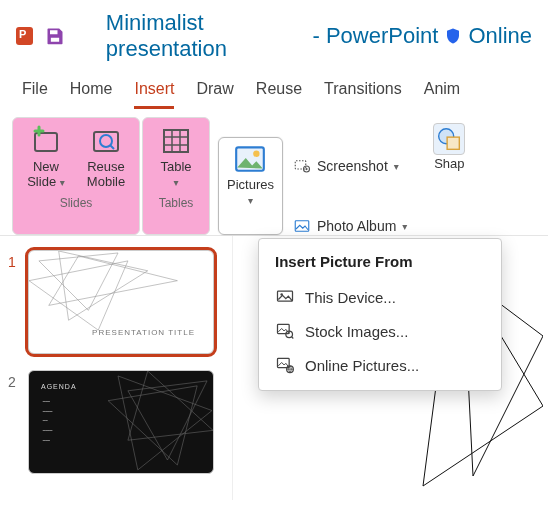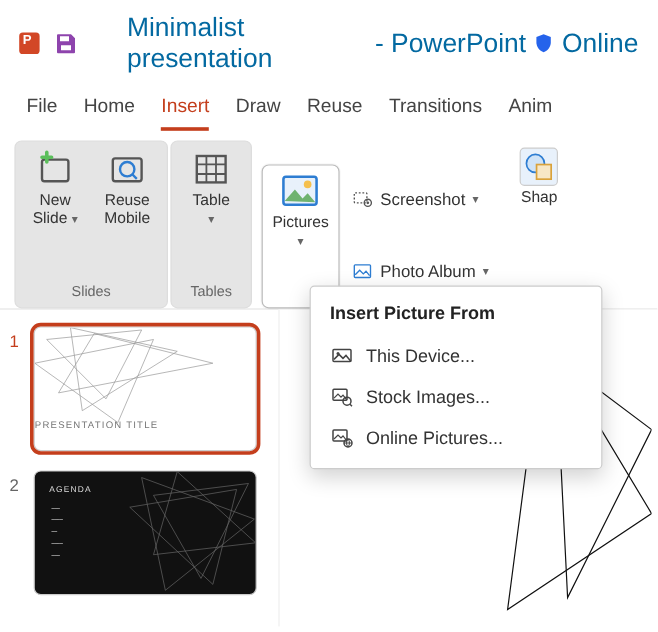--- a/index.html
+++ b/index.html
@@ -13,21 +13,21 @@
   .title-text { font-size:22px; color:#0369a1; margin-left:28px; display:flex; align-items:center; gap:6px;}
   .shield { color:#2563eb; display:inline-flex; align-items:center; }
 
   
   .tabs { display:flex; gap:22px; padding:12px 22px 0 22px; font-size:16px; color:#444; }
   .tab { padding-bottom:8px; cursor:pointer; }
   .tab.active { color:#c43e1c; border-bottom:3px solid #c43e1c; font-weight:500; }
 
   
   .ribbon { display:flex; padding:8px 12px 0 12px; gap:2px; border-bottom:1px solid #e5e5e5; }
-  .group { border:1px solid #ddd; border-radius:6px; padding:6px 10px 2px 10px; display:flex; flex-direction:column; align-items:center; background:#e5e5e5;gap:40px; }
+  .group { border:1px solid #ddd; border-radius:6px; padding:6px 10px 2px 10px; display:flex; flex-direction:column; align-items:center; background:#f9a8d4; }
   .group-row { display:flex; gap:14px; align-items:flex-start; }
   .ctrl { display:flex; flex-direction:column; align-items:center; gap:2px; font-size:13px; color:#333; cursor:pointer; min-width:46px; }
   .ctrl .bigicon { width:34px; height:34px; display:flex; align-items:center; justify-content:center; }
   .ctrl-label { text-align:center; line-height:1.15; }
   .group-label { font-size:12px; color:#666; margin-top:4px; padding:2px 0 4px 0; }
   .chev { font-size:10px; color:#666; }
 
   .pictures-btn { background:#fff; border:1px solid #bbb; border-radius:6px; padding:4px 8px 2px 8px; box-shadow:0 0 0 1px rgba(0,0,0,0.03); }
 
   .side-stack { display:flex; flex-direction:column; gap:6px; align-items:flex-start; padding-top:4px; }
@@ -38,21 +38,21 @@
   .shapes .bigicon { width:32px; height:32px; border:1px solid #ccc; border-radius:4px; background:#e8f1fb; }
 
   
   .body-area { display:flex; position:relative; }
   .slide-panel { width:232px; padding:14px 10px 10px 8px; }
   .thumb-row { display:flex; align-items:flex-start; gap:8px; margin-bottom:16px; }
   .thumb-num { font-size:14px; color:#c43e1c; width:12px; padding-top:4px; }
   .thumb-num.gray { color:#666; }
   .thumb { width:186px; height:104px; border-radius:6px; border:1px solid #ccc; background:#fff; position:relative; overflow:hidden; }
   .thumb.selected { outline:3px solid #c43e1c; outline-offset:0; }
-  .thumb .title-in { position:absolute; bottom:16px; left:0; right:18px; text-align:left; font-size:8px; letter-spacing:1px; color:#777; }
+  .thumb .title-in { position:absolute; bottom:16px; left:0; right:18px; text-align:right; font-size:8px; letter-spacing:1px; color:#777; }
   .thumb.dark { background:#111; }
   .thumb.dark .agenda { position:absolute; left:12px; top:12px; font-size:7px; letter-spacing:1px; color:#ddd; }
   .geo-lines { position:absolute; inset:0; }
 
   .canvas { flex:1; position:relative; border-left:1px solid #eee; background:#fff; }
 
   
   .dropdown { position:absolute; left:258px; top:238px; width:244px; background:#fff; border:1px solid #ccc; border-radius:4px; box-shadow:0 6px 18px rgba(0,0,0,.18); padding:10px 0 8px 0; z-index:10; }
   .dropdown h4 { font-size:15px; font-weight:600; padding:4px 16px 10px 16px; color:#222; }
   .dd-item { display:flex; align-items:center; gap:10px; padding:7px 16px; font-size:15px; cursor:pointer; }

